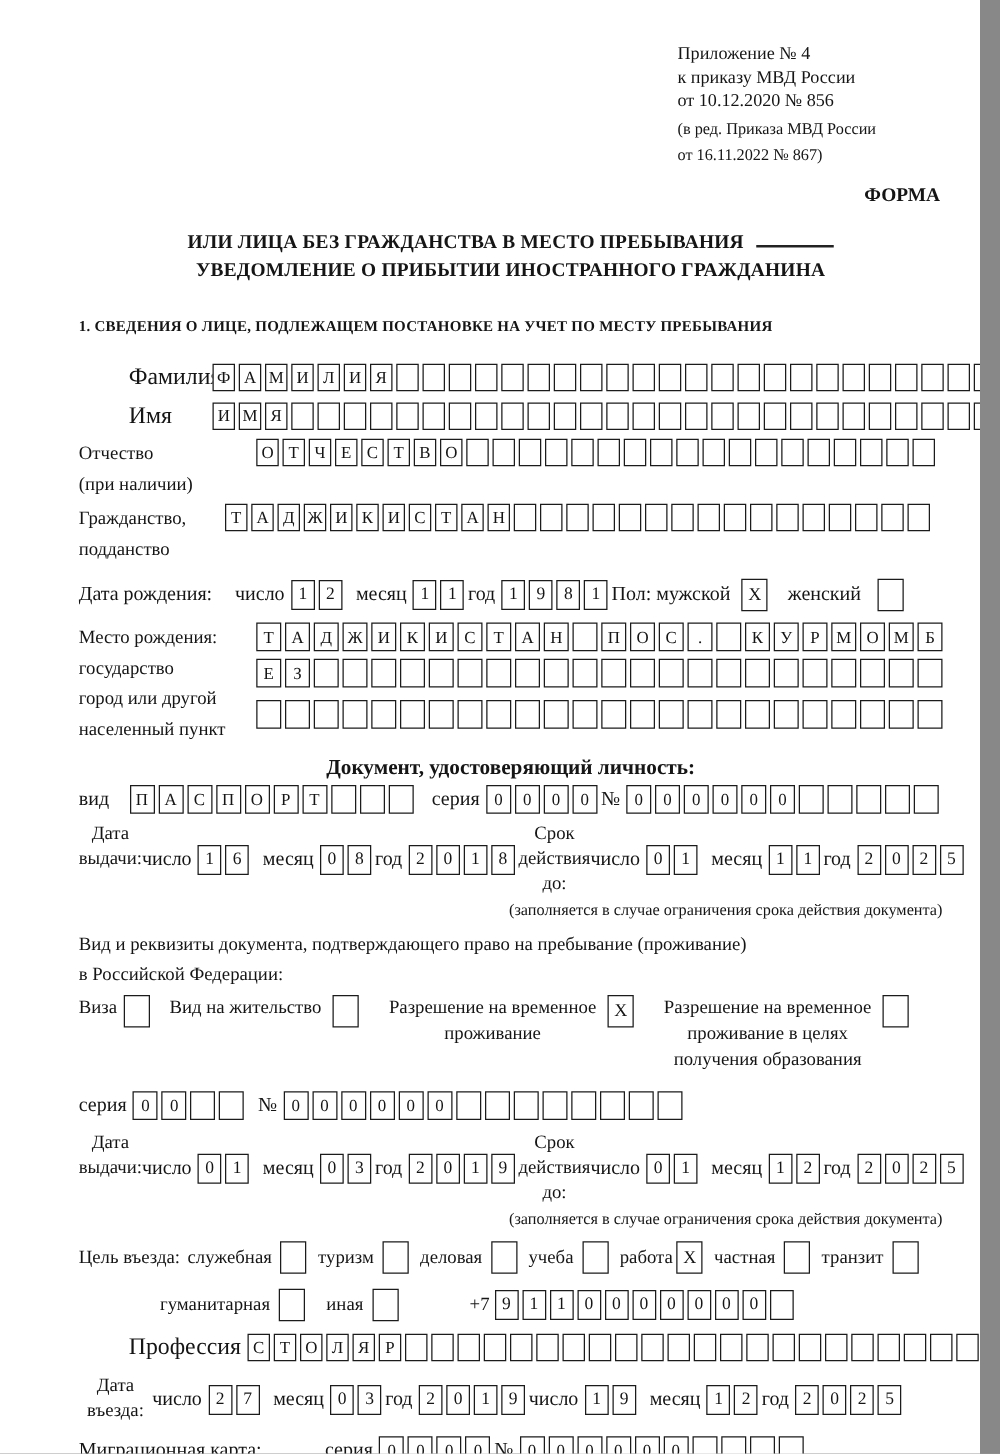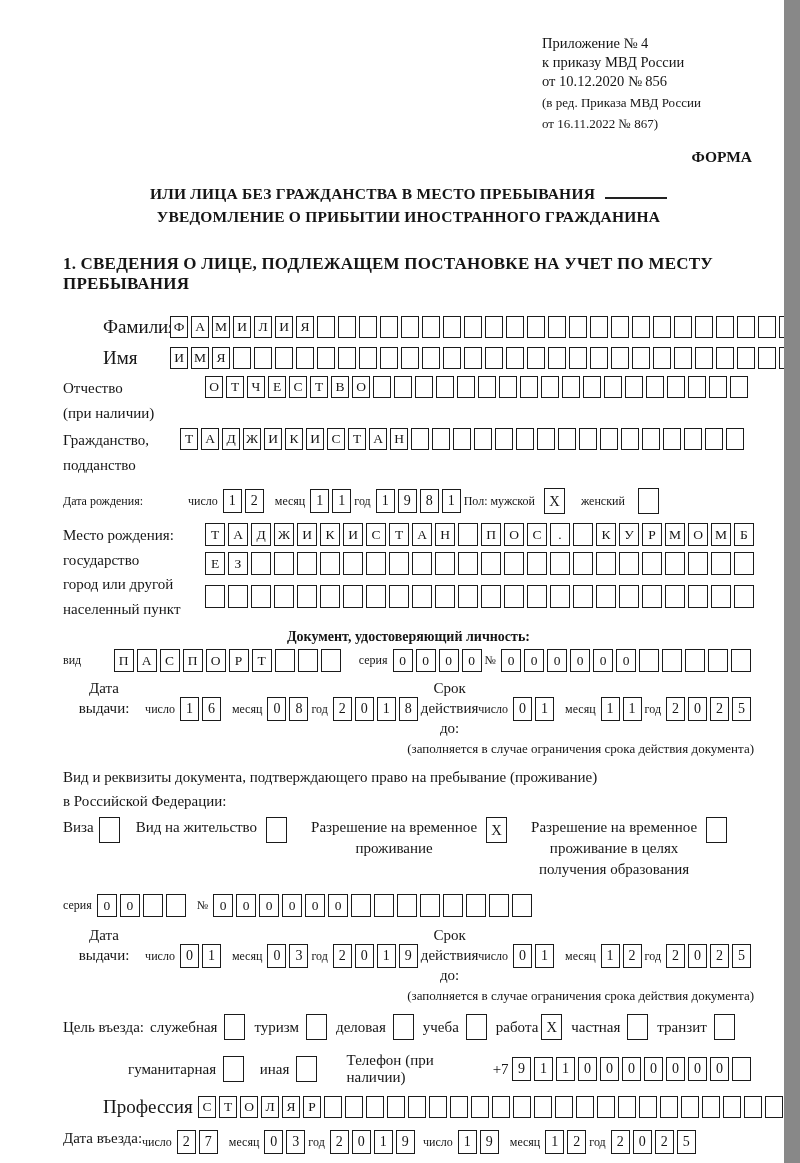--- a/index.html
+++ b/index.html
@@ -10,45 +10,45 @@
     font-family:"Liberation Serif","DejaVu Serif",serif;
     box-sizing:border-box;
     padding:34px 30px 10px 63px;
     overflow:hidden;
   }
   .annotation{width:212px;margin-left:auto;font-size:14.5px;line-height:19px;}
   .annotation .small{font-size:13px;line-height:17.5px;margin-top:3px;}
   .forma{text-align:right;font-weight:bold;font-size:15.5px;margin-top:16px;padding-right:2px;}
   .title{text-align:center;font-weight:bold;font-size:15.5px;line-height:23px;margin-top:16px;letter-spacing:.2px;}
   .blank-underline{display:inline-block;width:62px;border-bottom:2px solid #222;height:14px;margin-left:10px;}
-  .sec-head{font-weight:bold;font-size:17px;margin-top:26px;letter-spacing:.2px;}
+  .sec-head{font-weight:bold;font-size:12px;margin-top:26px;letter-spacing:.2px;}
 
   .frow{display:flex;align-items:flex-start;margin-top:9px;}
   .frow .lbl{font-size:19px;line-height:22px;flex:0 0 auto;margin-left:40px;}
   .lblcol{flex:0 0 auto;font-size:15px;line-height:25px;}
   .cells{display:flex;flex:0 0 auto;}
   .cell{
     box-sizing:border-box;display:inline-flex;align-items:center;justify-content:center;
     width:18px;height:22px;border:1.6px solid #1b1b1b;margin-right:3px;
     font-size:13.5px;background:#fff;flex:0 0 auto;
   }
   .wide .cell{width:20px;height:23px;}
   .datecells .cell{width:19px;height:24px;font-size:14px;}
   .cbox{
     box-sizing:border-box;display:inline-flex;align-items:center;justify-content:center;
     width:21px;height:26px;border:1.6px solid #1b1b1b;font-size:14.5px;flex:0 0 auto;background:#fff;
   }
   .gap4{width:4px;} .gap8{width:8px;} .gap16{width:16px;} .gap24{width:24px;}
-  .center-bold{font-weight:bold;font-size:14px;text-align:center;margin-top:8px;}
+  .center-bold{font-weight:bold;font-size:17px;text-align:center;margin-top:8px;}
 
   .dates{display:flex;margin-top:6px;}
   .dates .dcol{display:flex;flex-direction:row;}
   .dates .dhead{font-size:15px;text-align:center;line-height:20px;}
   .drow{display:flex;align-items:center;margin-top:2px;}
-  .drow .lbl{font-size:12px;margin-right:5px;font-family:Liberation Serif, serif;}
+  .drow .lbl{font-size:16px;margin-right:5px;font-family:Liberation Serif, serif;}
   .note{font-size:13px;text-align:right;margin-top:3px;padding-right:0px;}
   .para{font-size:15px;line-height:24px;margin-top:8px;}
 
   .permit-row{display:flex;align-items:flex-start;margin-top:4px;}
   .permit-item{display:flex;align-items:flex-start;font-size:15px;line-height:21px;}
   .permit-item .txt{text-align:center;}
   .permit-item .cbox{margin-left:9px;margin-top:0;}
 
   .purpose-row{display:flex;align-items:center;margin-top:10px;font-size:15px;}
   .purpose-item{display:flex;align-items:center;margin-right:9px;}
@@ -578,21 +578,20 @@
     <div class="purpose-item">
       <span>гуманитарная</span>
       <span class="cbox"></span>
     </div>
     <span class="gap8"></span>
     <div class="purpose-item">
       <span>иная</span>
       <span class="cbox"></span>
     </div>
     <span class="gap24"></span>
-    <span>Телефон (при наличии)</span>
     <span class="gap24"></span>
     <span>+7</span>
     <span class="gap4"></span>
     <span class="cells datecells">
         <span class="cell">9</span>
         <span class="cell">1</span>
         <span class="cell">1</span>
         <span class="cell">0</span>
         <span class="cell">0</span>
         <span class="cell">0</span>

